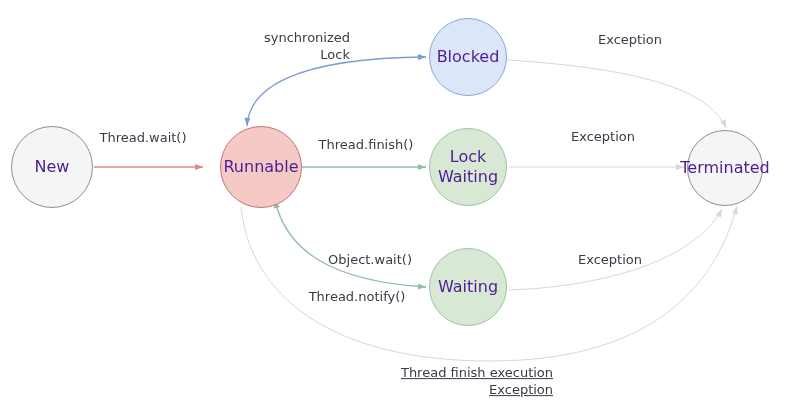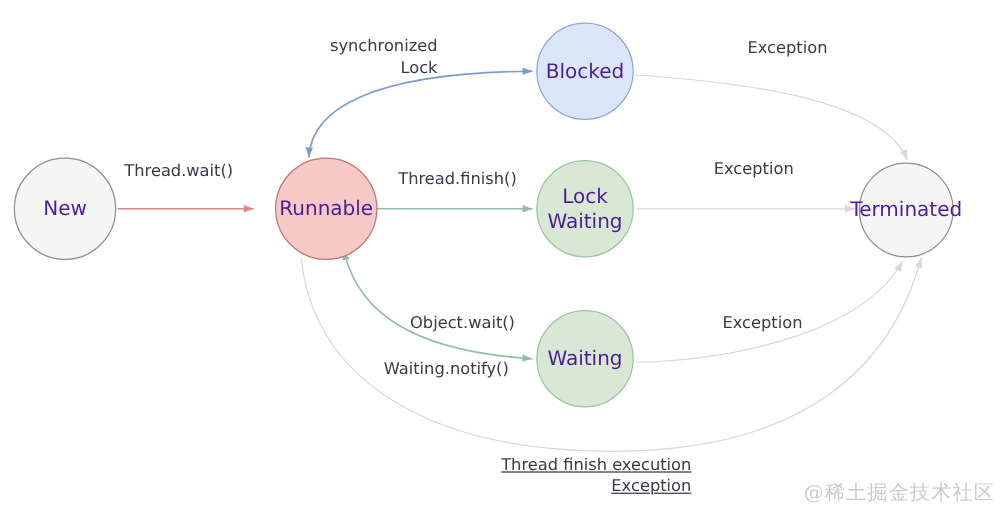--- a/index.html
+++ b/index.html
@@ -98,18 +98,17 @@
     </div>
   <div id="labels-layer">
       <div class="edge-label" style="left: 143px; top: 138px;">Thread.wait()</div>
       <div class="edge-label" style="left: 307px; top: 47px;">synchronized
 Lock</div>
       <div class="edge-label" style="left: 366px; top: 145px;">Thread.finish()</div>
       <div class="edge-label" style="left: 630px; top: 40px;">Exception</div>
       <div class="edge-label" style="left: 603px; top: 137px;">Exception</div>
       <div class="edge-label" style="left: 610px; top: 260px;">Exception</div>
       <div class="edge-label" style="left: 370px; top: 260px;">Object.wait()</div>
-      <div class="edge-label" style="left: 357px; top: 297px;">Waiting.notify()</div>
+      <div class="edge-label" style="left: 357px; top: 297px;">Thread.notify()</div>
       <div class="edge-label" style="left: 477px; top: 382px; text-decoration: underline;">Thread finish execution
 Exception</div>
     </div>
-  <div class="watermark" title="@稀土掘金技术社区" style="color: rgb(201, 201, 210);">@稀土掘金技术社区</div>
 </div>
 
 </body></html>

